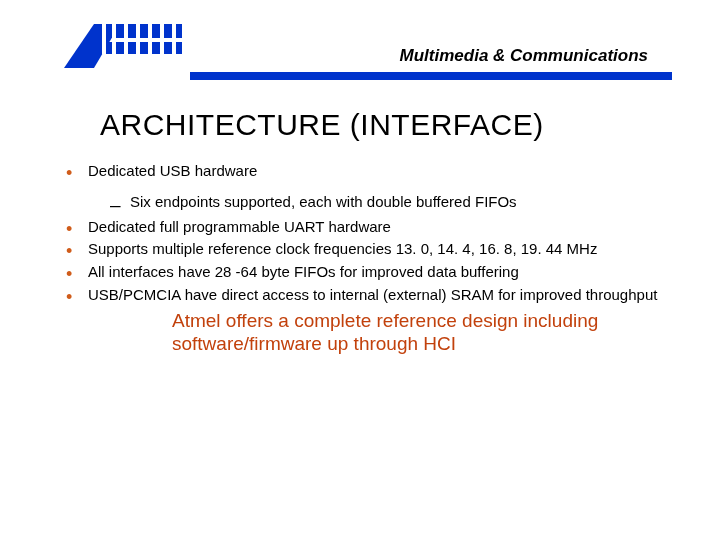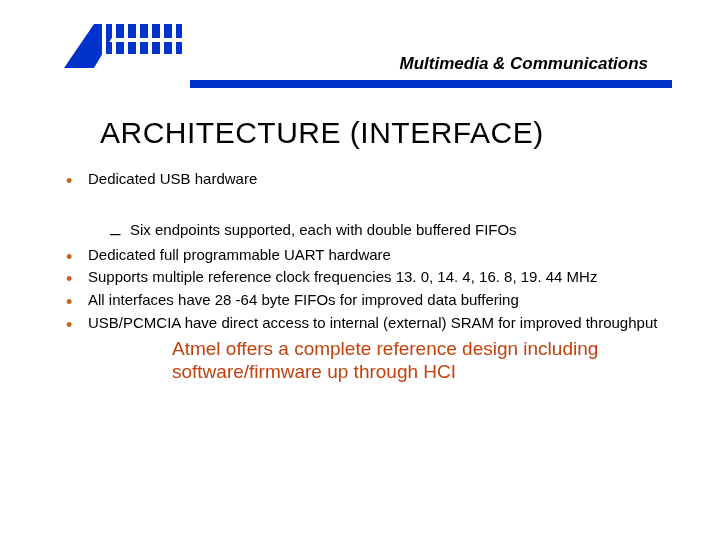--- a/index.html
+++ b/index.html
@@ -6,21 +6,21 @@
   body {
     width: 720px;
     height: 540px;
     background: #ffffff;
     font-family: Arial, Helvetica, sans-serif;
     position: relative;
     overflow: hidden;
   }
   .header {
     position: relative;
-    padding: 36px 48px 0 48px;
+    padding: 28px 48px 0 48px;
   }
   .logo {
     position: absolute;
     left: 64px;
     top: 24px;
     width: 120px;
     height: 48px;
   }
   .logo svg { display: block; }
   .header-text {
@@ -62,21 +62,21 @@
   ul.top > li::before {
     content: "•";
     position: absolute;
     left: 6px;
     top: 0;
     color: #d05c1a;
     font-size: 18px;
   }
   ul.sub {
     list-style: none;
-    margin: 32px 0 6px 0;
+    margin: 12px 0 6px 0;
   }
   ul.sub > li {
     position: relative;
     padding-left: 42px;
     margin-bottom: 4px;
   }
   ul.sub > li::before {
     content: "–";
     position: absolute;
     left: 22px;

